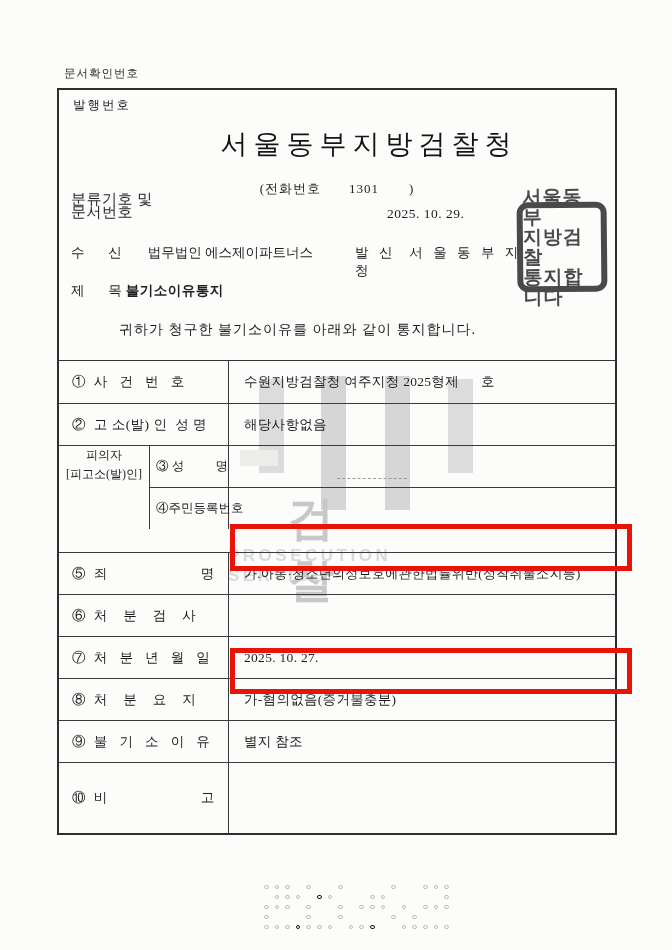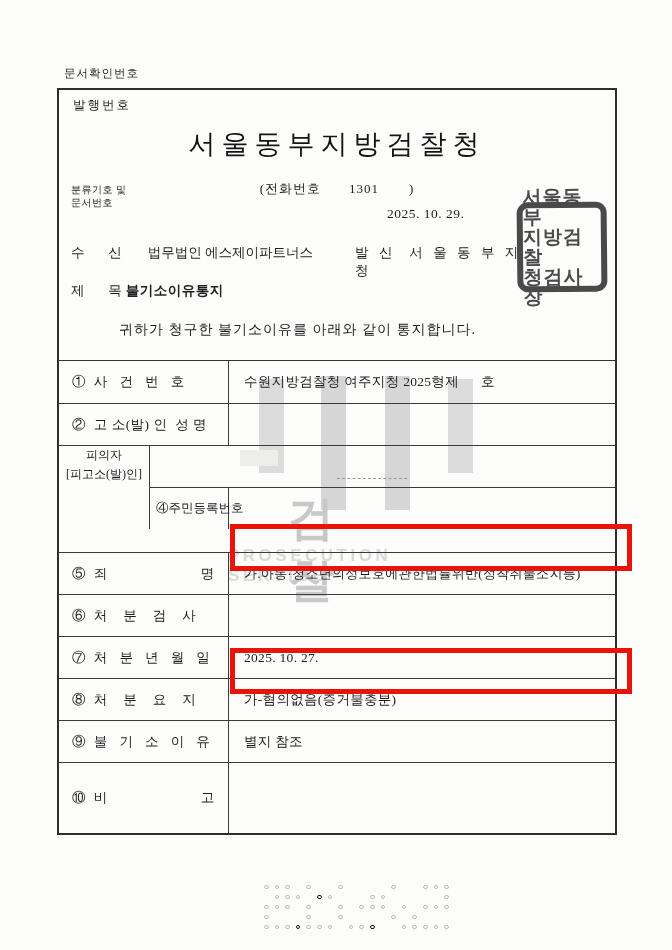--- a/index.html
+++ b/index.html
@@ -20,24 +20,24 @@
   .wm-bar { position:absolute; }
   .wm-kr { position:absolute; font-weight:bold; color:#c8c8c8; letter-spacing:14px; }
   .wm-en { position:absolute; font-weight:bold; color:#d9d9d9; letter-spacing:3.5px; font-family:"Liberation Sans","DejaVu Sans",sans-serif; }
 
   
   .doc-box {
     position:absolute; left:57px; top:88px; width:556px; height:743px;
     border:2px solid #2e2e2e; z-index:1; background:transparent; box-sizing:content-box;
   }
   .issue-no { left:14px; top:7px; font-size:12.5px; letter-spacing:2px; }
-  .office-title { left:0; top:36px; width:100%; text-align:center; font-size:27px; letter-spacing:6px; color:#141414; }
+  .office-title { left:0; top:36px; width:100%; text-align:center; font-size:27px; letter-spacing:6px; color:#141414;padding-left:32px; }
   .phone-line { left:0; top:90px; width:100%; text-align:center; font-size:13px; letter-spacing:1px; }
   .phone-num { margin:0 30px 0 28px; }
-  .class-label { left:12px; top:93px; font-size:10px; line-height:13px; letter-spacing:0.5px; }
+  .class-label { left:12px; top:103px; font-size:15px; line-height:13px; letter-spacing:0.5px; }
   .doc-date { left:328px; top:116px; font-size:13.5px; letter-spacing:0.5px; }
 
   .stamp {
     left:458px; top:112px; width:78px; height:78px;
     border:6px solid #4a4a4a; border-radius:11px; background:#fcfcfb;
     display:flex; flex-direction:column; justify-content:center; align-items:center;
     transform:rotate(-0.6deg); z-index:2;
   }
   .stamp span { font-size:19px; line-height:20px; font-weight:bold; color:#4a4a4a; letter-spacing:1px; }
 
@@ -113,21 +113,21 @@
     <div class="abs class-label">
       <div>분류기호 및</div>
       <div>문서번호</div>
     </div>
 
     <div class="abs doc-date">2025. 10. 29.</div>
 
     <div class="abs stamp">
       <span>서울동부</span>
       <span>지방검찰</span>
-      <span>청검사장</span>
+      <span>통지합니다</span>
     </div>
 
     <div class="abs addr-row" style="left:12px; top:154px;">
       <span class="pre lbl-gap">수      신</span>
       <span style="margin-left:22px;">법무법인 에스제이파트너스</span>
     </div>
     <div class="abs addr-row" style="left:296px; top:154px;">
       <span class="sender-sp">발 신</span>
       <span class="sender-sp" style="margin-left:10px;">서 울 동 부 지 방 검 찰 청</span>
     </div>
@@ -141,29 +141,31 @@
 
     <div class="tbl">
 
       <div class="row" style="height:42px;">
         <div class="lbl">①  사   건   번   호</div>
         <div class="val">수원지방검찰청 여주지청 2025형제      호</div>
       </div>
 
       <div class="row" style="height:42px;">
         <div class="lbl">②  고 소(발) 인  성 명</div>
+        <div class="val">해당사항없음</div>
       </div>
 
       <div class="row" style="height:84px;">
         <div class="g1">
           <span>피의자</span>
           <span>[피고소(발)인]</span>
         </div>
         <div class="g2">
           <div class="sub">
+            <div class="sub-l">③ 성          명</div>
             <div class="sub-v"></div>
           </div>
           <div class="sub">
             <div class="sub-l">④주민등록번호</div>
             <div class="sub-v"></div>
           </div>
         </div>
       </div>
 
       <div class="row" style="height:42px;margin-top:23px;">

